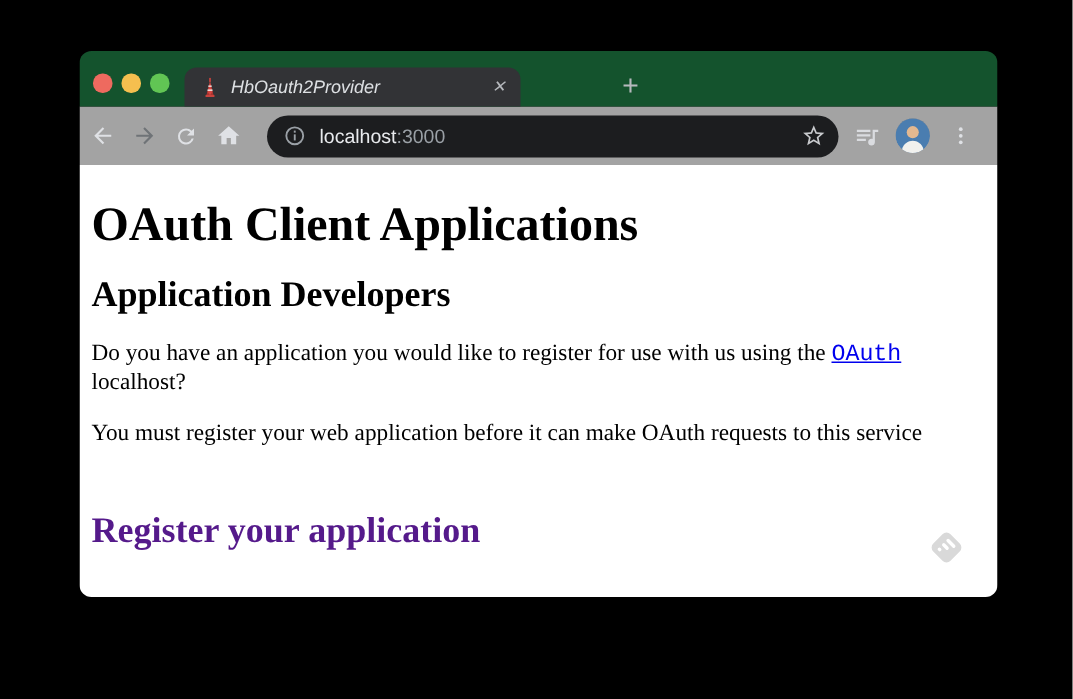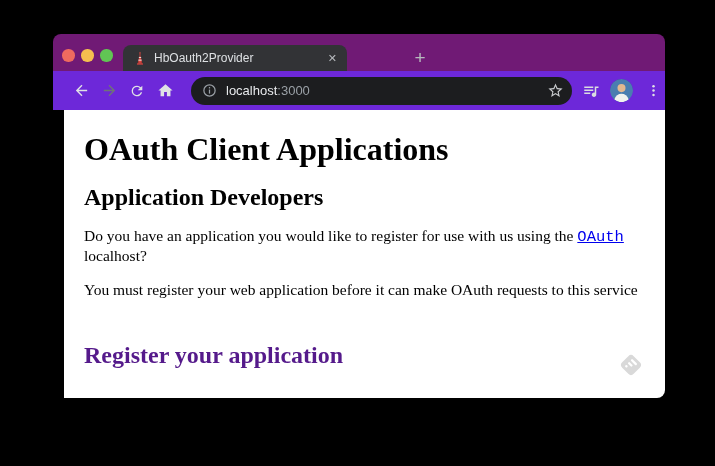--- a/index.html
+++ b/index.html
@@ -16,23 +16,24 @@
     width: 612px; height: 364px;
     border-radius: 8px;
     overflow: hidden;
     box-shadow: 0 12px 36px rgba(0,0,0,0.65);
     display: flex;
     flex-direction: column;
   }
   
   .tabstrip {
     height: 37px;
-    background: #701a75;
+    background: #14532d;
     position: relative;
     flex: 0 0 auto;
+    font-style: italic;
   }
   .traffic-lights {
     position: absolute; left: 9px; top: 15px;
     display: flex; gap: 6.5px;
   }
   .tl { width: 12.5px; height: 12.5px; border-radius: 50%; }
   .tl.red    { background: #ee6a5f; }
   .tl.yellow { background: #f5bf4f; }
   .tl.green  { background: #61c554; }
   .tab {
@@ -64,24 +65,24 @@
     position: absolute;
     left: 355px; top: 12px;
     width: 24px; height: 24px;
     color: #b6b9bd;
     font-size: 19px; font-weight: 300;
     display: flex; align-items: center; justify-content: center;
   }
   
   .toolbar {
     height: 39px;
-    background: #6d28d9;
+    background: #a3a3a3;
     display: flex;
     align-items: center;
-    padding-left: 14px;
+    padding-left: 1px;
     flex: 0 0 auto;
   }
   .nav-btn {
     width: 28px; height: 28px;
     display: flex; align-items: center; justify-content: center;
     border-radius: 50%;
     flex: 0 0 auto;
   }
   .omnibox {
     width: 381px; height: 28px;
@@ -106,23 +107,22 @@
     flex: 0 0 auto;
   }
   .avatar-btn { margin-left: 2px; }
   .avatar-btn svg { border-radius: 50%; }
   
   .content {
     flex: 1 1 auto;
     background: #ffffff;
     color: #000;
     font-family: "Liberation Serif", "DejaVu Serif", serif;
-    padding: 0 20px;
+    padding: 0 8px;
     position: relative;
-    margin-left: 11px;
   }
   .content h1 {
     font-size: 32px;
     font-weight: bold;
     line-height: 1.15;
     margin-top: 21px;
   }
   .content h3 {
     font-size: 24px;
     font-weight: bold;

